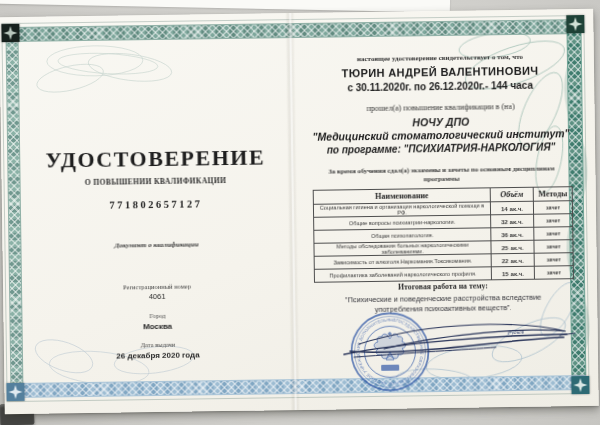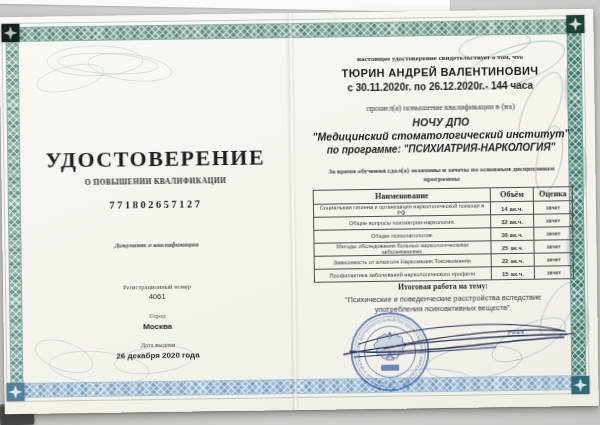--- a/index.html
+++ b/index.html
@@ -64,21 +64,21 @@
   .rp-completed{top:92px;font-size:8px;color:#333;}
   .rp-orgtype{top:105px;font-family:"Liberation Sans",sans-serif;font-size:10.5px;font-weight:bold;font-style:italic;color:#202020;}
   .rp-orgname{top:118px;font-family:"Liberation Sans",sans-serif;font-size:10.5px;font-weight:bold;font-style:italic;color:#202020;}
   .rp-program{top:132px;font-family:"Liberation Sans",sans-serif;font-size:10px;font-weight:bold;font-style:italic;color:#202020;}
   .rp-exam1{top:155px;font-size:6.8px;font-weight:bold;color:#3a3a3a;}
   .rp-exam2{top:164px;font-size:6.8px;font-weight:bold;color:#3a3a3a;}
   .grades{position:absolute;left:311px;top:177px;width:260px;border-collapse:collapse;table-layout:fixed;}
   .grades th,.grades td{border:1px solid #4d4d4d;text-align:center;vertical-align:middle;padding:0 1px;overflow:hidden;}
   .grades th{font-size:8px;font-weight:bold;color:#262626;height:13px;}
   .grades td{font-family:"Liberation Sans",sans-serif;font-size:5.6px;color:#3b3b3b;height:12px;}
-  .grades .c-vol{width:40px;} .grades .c-grade{width:36px;}
+  .grades .c-vol{width:40px;font-style:italic;} .grades .c-grade{width:36px;}
   .grades td.v{font-size:6.2px;font-weight:bold;} .grades td.g{font-size:5.4px;font-weight:bold;}
   .rp-fwl{top:272px;font-size:7.8px;font-weight:bold;color:#2e2e2e;}
   .rp-fw1{top:284px;font-family:"Liberation Sans",sans-serif;font-size:7.4px;color:#34343a;}
   .rp-fw2{top:294px;font-family:"Liberation Sans",sans-serif;font-size:7.4px;color:#34343a;}
   .stamp{position:absolute;left:340px;top:295px;opacity:.9;}
   .sig{position:absolute;left:320px;top:300px;}
   .sig-name{position:absolute;left:504px;top:319px;font-size:5.5px;font-style:italic;color:#303f6a;transform:rotate(-2deg);font-family:"Liberation Serif",serif;}
 </style>
 </head>
 <body>
@@ -152,21 +152,21 @@
     <div class="txt rp rp-orgname">"Медицинский стоматологический институт"</div>
     <div class="txt rp rp-program">по программе: "ПСИХИАТРИЯ-НАРКОЛОГИЯ"</div>
     <div class="txt rp rp-exam1">За время обучения сдал(а) экзамены и зачеты по основным дисциплинам</div>
     <div class="txt rp rp-exam2">программы</div>
 
     <table class="grades">
       <thead>
         <tr>
           <th>Наименование</th>
           <th class="c-vol">Объём</th>
-          <th class="c-grade">Оценка</th>
+          <th class="c-grade">Методы</th>
         </tr>
       </thead>
       <tbody>
         <tr>
           <td>Социальная гигиена и организация наркологической помощи в РФ.</td>
           <td class="v">14 ак.ч.</td>
           <td class="g">зачет</td>
         </tr>
         <tr>
           <td>Общие вопросы психиатрии-наркологии.</td>

